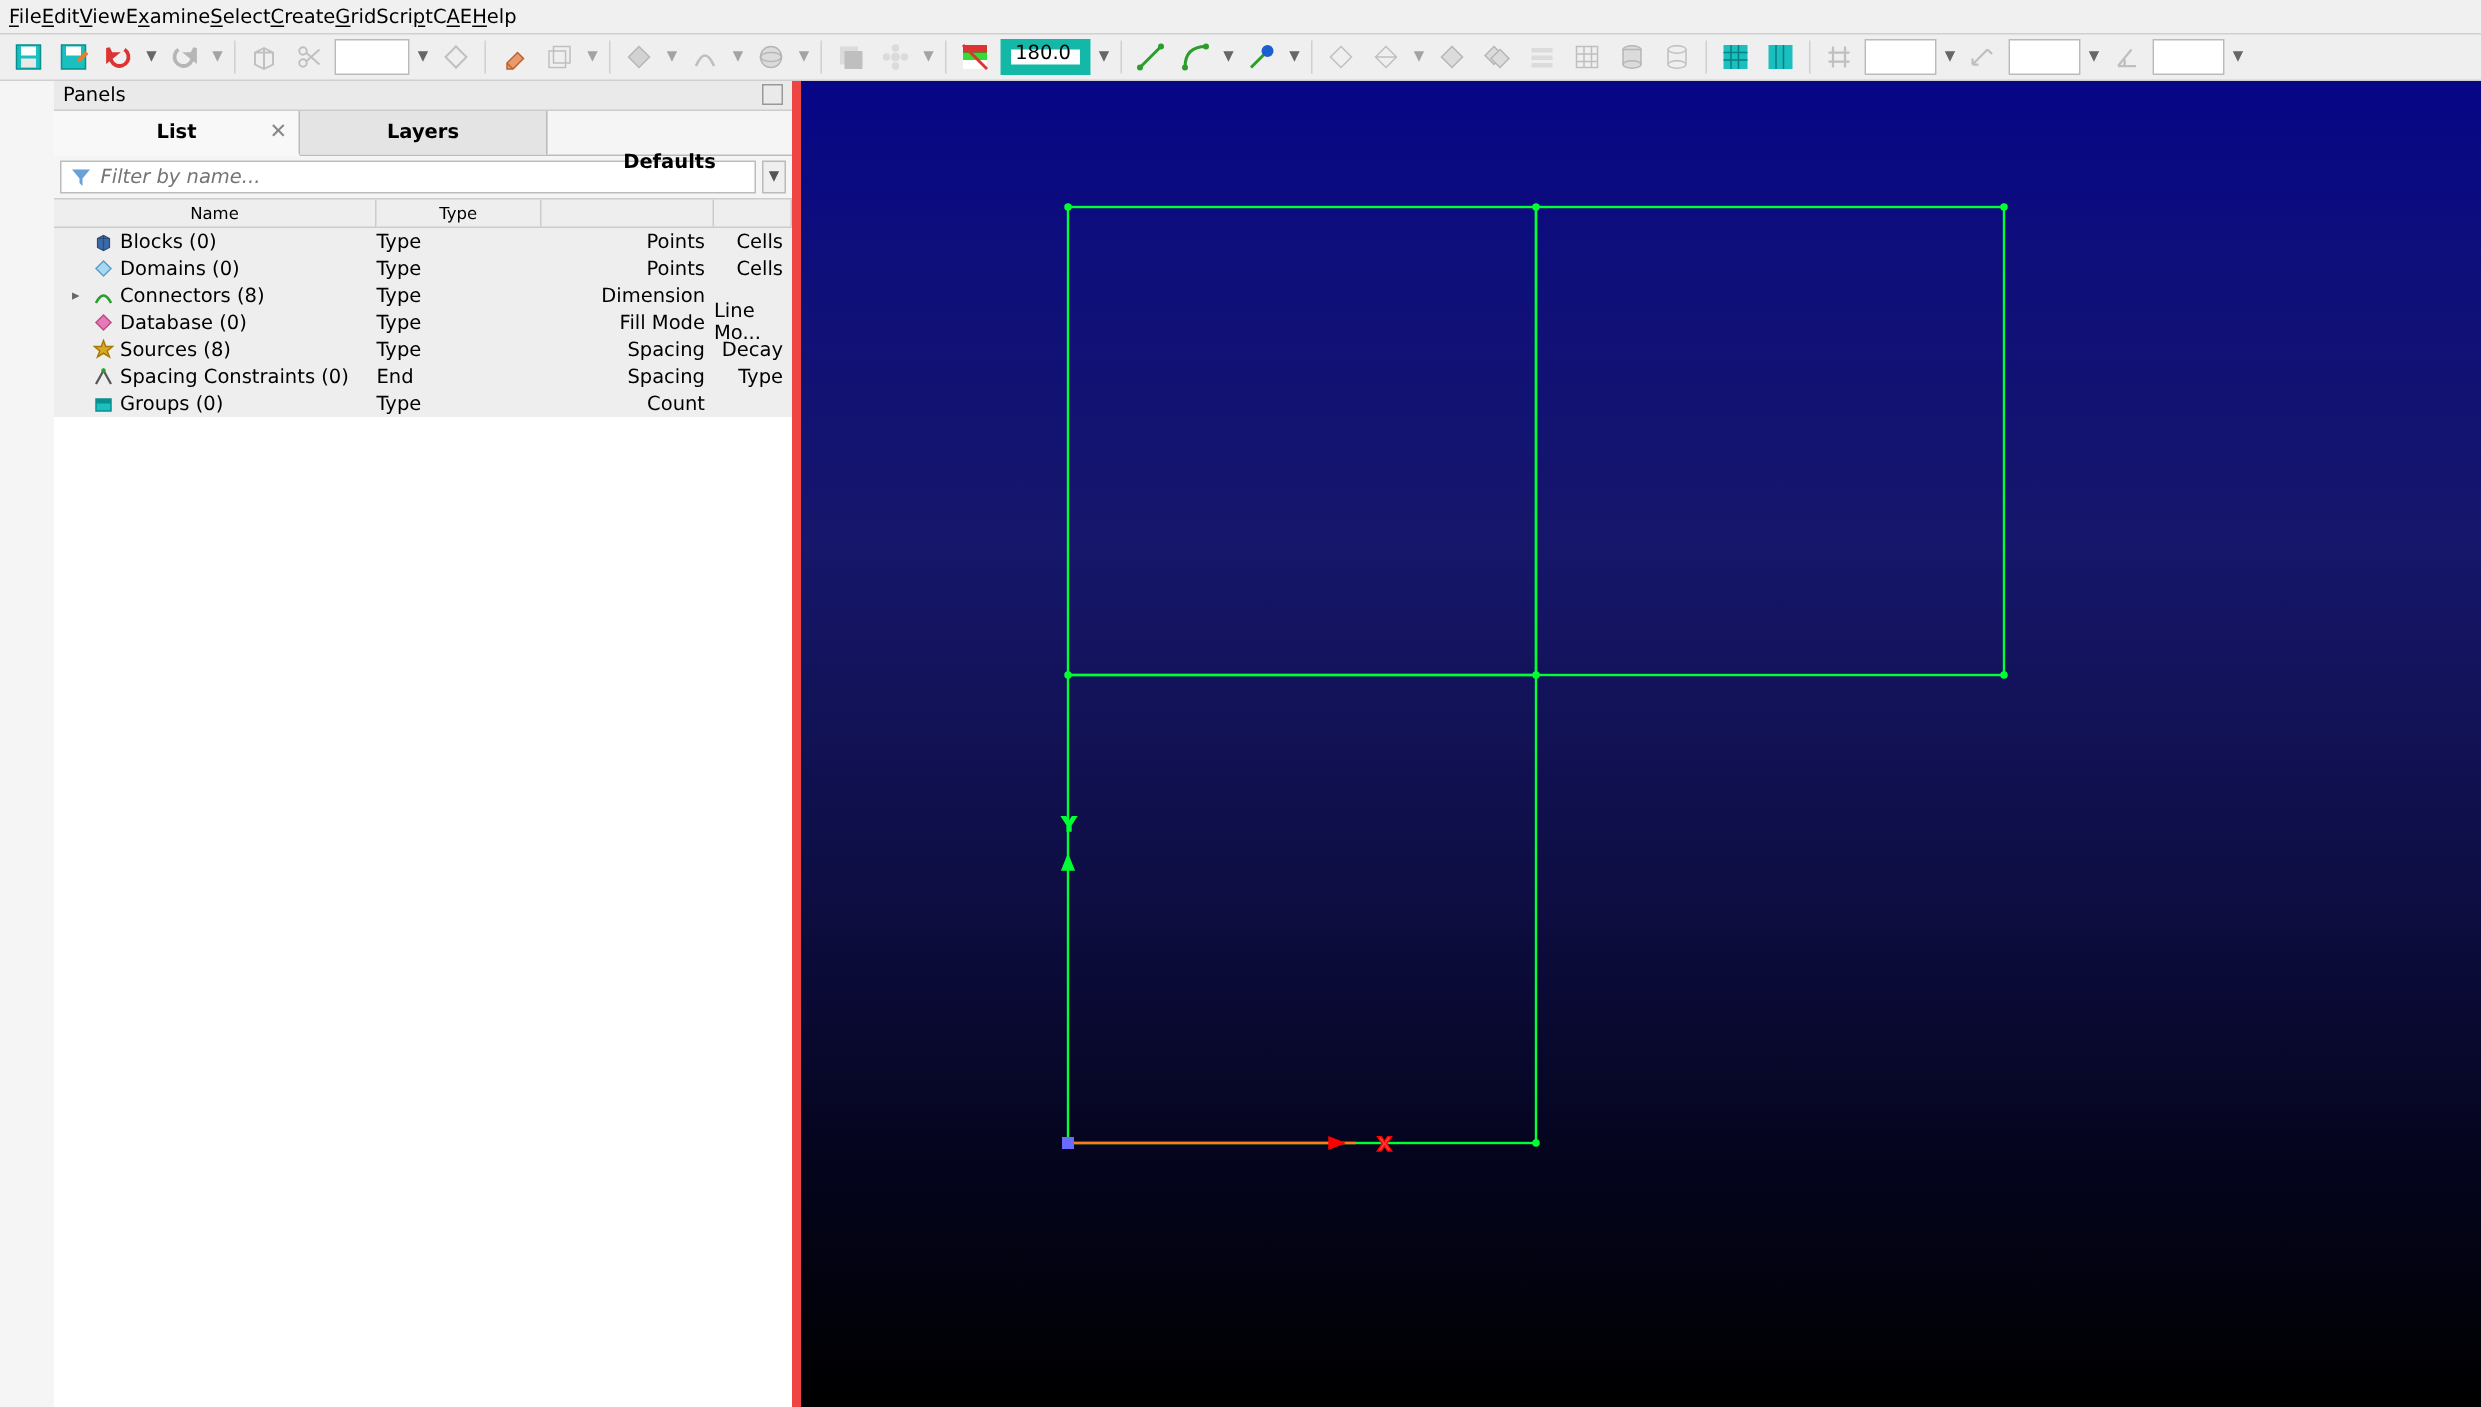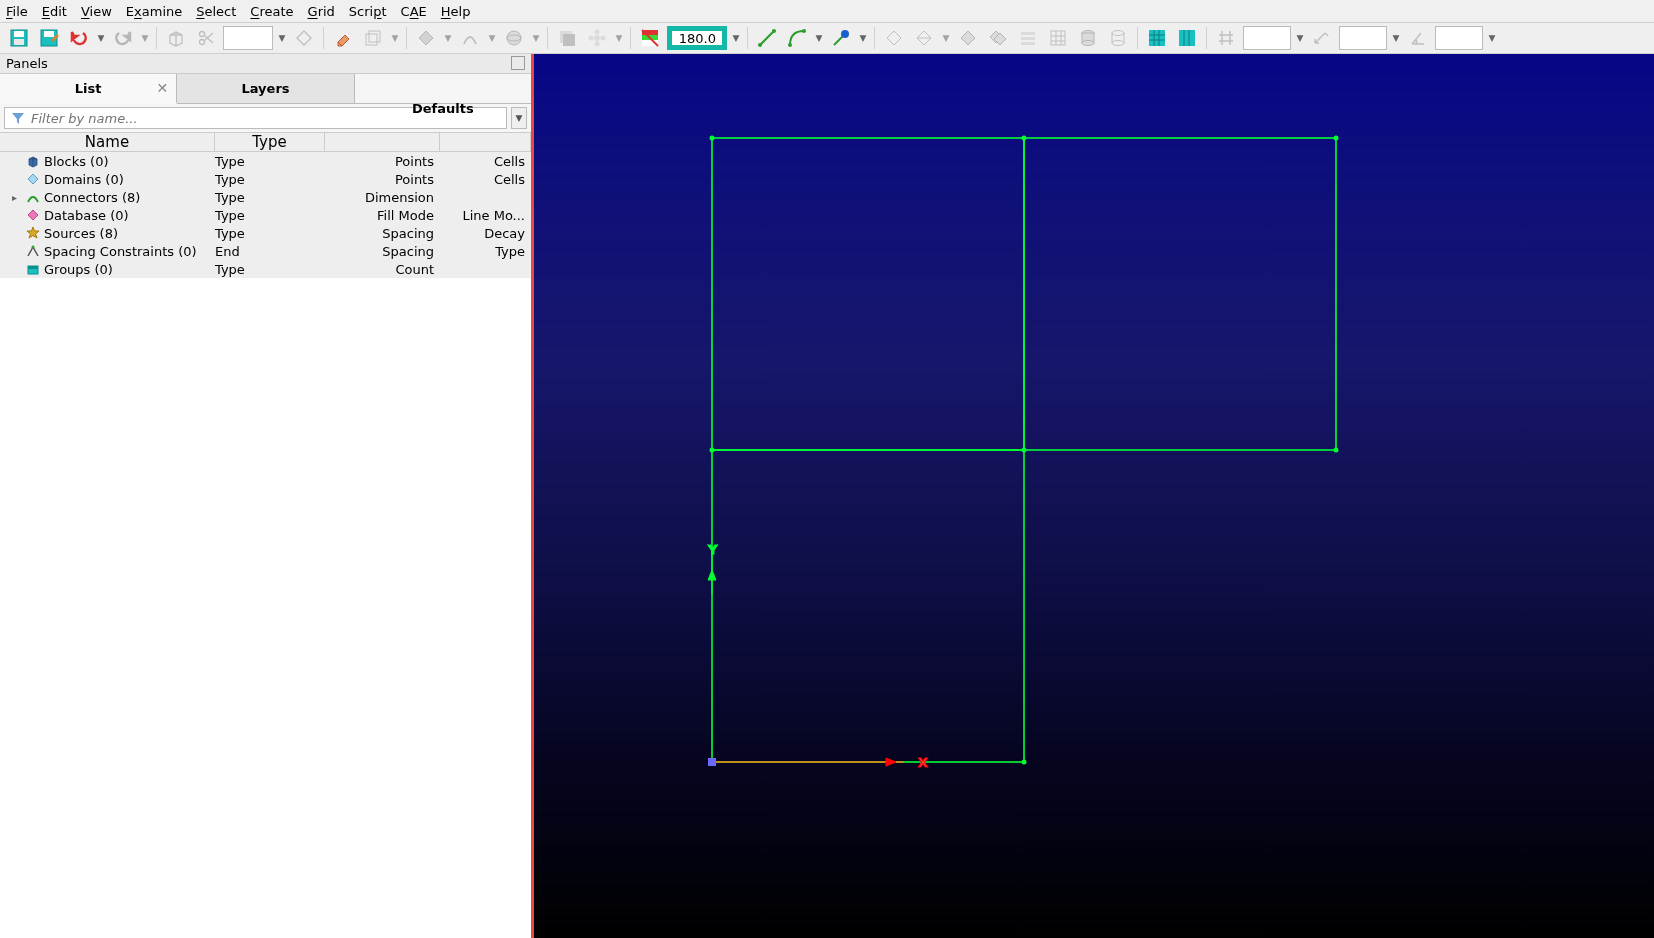--- a/index.html
+++ b/index.html
@@ -1,55 +1,55 @@
 <!DOCTYPE html>
 <html><head>
 <meta charset="utf-8">
 <style>
   * { box-sizing: border-box; margin: 0; padding: 0; font-family: "DejaVu Sans", "Liberation Sans", Arial, sans-serif; font-size: 13px; }
   html, body { width: 1654px; height: 938px; overflow: hidden; background: #e8e8e8; }
   .app { display: flex; flex-direction: column; width: 100%; height: 100%; }
 
   
-  .menubar { display: flex; align-items: center; height: 22px; background: #f0f0f0; padding: 0 6px; gap: 14px; }
+  .menubar { display: flex; align-items: center; height: 22px; background: #f0f0f0; padding: 0 6px; }
   .menubar span { cursor: default; }
   .menubar .ul { text-decoration: underline; text-underline-offset: 2px; }
 
   
   .toolbar { display: flex; align-items: center; height: 32px; background: #efefef; border-top: 1px solid #d0d0d0; border-bottom: 1px solid #d0d0d0; padding: 0 6px; gap: 4px; }
   .tbtn { width: 26px; height: 26px; display:flex; align-items:center; justify-content:center; border-radius:2px; }
   .sep { width:1px; height:22px; background:#d0d0d0; margin:0 2px;}
   .dropdown-arrow { width:10px; height:26px; display:flex; align-items:center; justify-content:center; color:#666; font-size:9px;}
   .combo { height:24px; border:1px solid #bbb; background:#fff; display:flex; align-items:center; padding:0 4px; }
   .combo-med { width:50px; }
   .combo-small { width:48px; }
-  .angle-box { height:24px; border:5px solid #14b8a6; background:#fff; display:flex; align-items:center; padding:0 6px; width:60px; justify-content:flex-end;}
+  .angle-box { height:24px; border:7px solid #14b8a6; background:#fff; display:flex; align-items:flex-end; padding:0 6px; width:60px; justify-content:flex-end;}
 
   
   .main { flex:1; display:flex; min-height:0; }
 
   
-  .left { width: 534px; display:flex; flex-direction:column; background:#f5f5f5; border-right:3px solid #ef4444;}
+  .left { width: 534px; display:flex; flex-direction:column; background:#f5f5f5; border-right:6px solid #ef4444;padding-left:36px;}
   .panel-header { height:20px; display:flex; align-items:center; justify-content:space-between; padding:0 6px; background:#eaeaea; border-bottom:1px solid #ccc;}
   .panel-header .dock-icon { width:12px; height:12px; border:1px solid #999; position:relative;}
   .panel-header .dock-icon::after { content:""; position:absolute; left:-3px; top:-3px; width:12px; height:12px; border:1px solid #999; background:#eaeaea;}
 
   .tabs { display:flex; height:30px; border-bottom:1px solid #bbb;font-weight:bold;}
   .tab { flex:1; display:flex; align-items:center; justify-content:center; background:#e4e4e4; border-right:1px solid #bbb; position:relative;}
   .tab:last-child { border-right:none;margin-top:34px;}
   .tab.active { background:#f8f8f8; border-bottom:2px solid #f8f8f8; margin-bottom:-1px;}
   .tab .close { position:absolute; right:8px; color:#888; font-size:14px;}
 
   .filter-row { height:28px; display:flex; align-items:center; padding:2px 4px; gap:4px;}
   .filter-input { flex:1; height:22px; border:1px solid #bbb; background:#fff; display:flex; align-items:center; padding:0 6px; gap:6px;}
   .filter-input input { flex:1; border:none; outline:none; font-style:italic; color:#a16207; font-size:13px;}
   .filter-dd { width:16px; height:22px; border:1px solid #bbb; background:#efefef; display:flex; align-items:center; justify-content:center; font-size:9px; color:#555;}
 
   .tree-header { display:flex; height:20px; background:#eeeeee; border-top:1px solid #ccc; border-bottom:1px solid #ccc;}
-  .tree-header div { border-right:1px solid #ccc; display:flex; align-items:center; justify-content:center; font-size:15px;}
+  .tree-header div { border-right:1px solid #ccc; display:flex; align-items:center; justify-content:center; font-size:11px;}
   .col-name { width:215px; }
   .col-type { width:110px; }
   .col-c3   { width:115px; justify-content:flex-end !important; padding-right:6px;}
   .col-c4   { flex:1; justify-content:flex-end !important; padding-right:6px;}
 
   .tree-body { flex:1; background:#fff; overflow:auto;}
   .tree-row { display:flex; height:18px; align-items:center; background:#eeeeee;justify-content:center;}
   .tree-row > div { display:flex; align-items:center; font-size:13px; }
   .cell-name { width:215px; padding-left:12px; gap:4px;}
   .cell-type { width:110px;}

